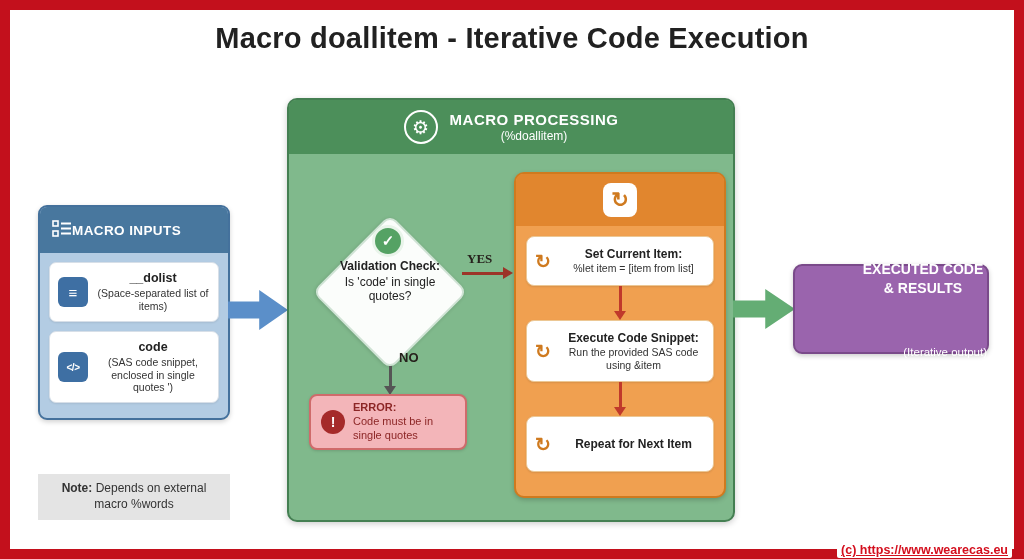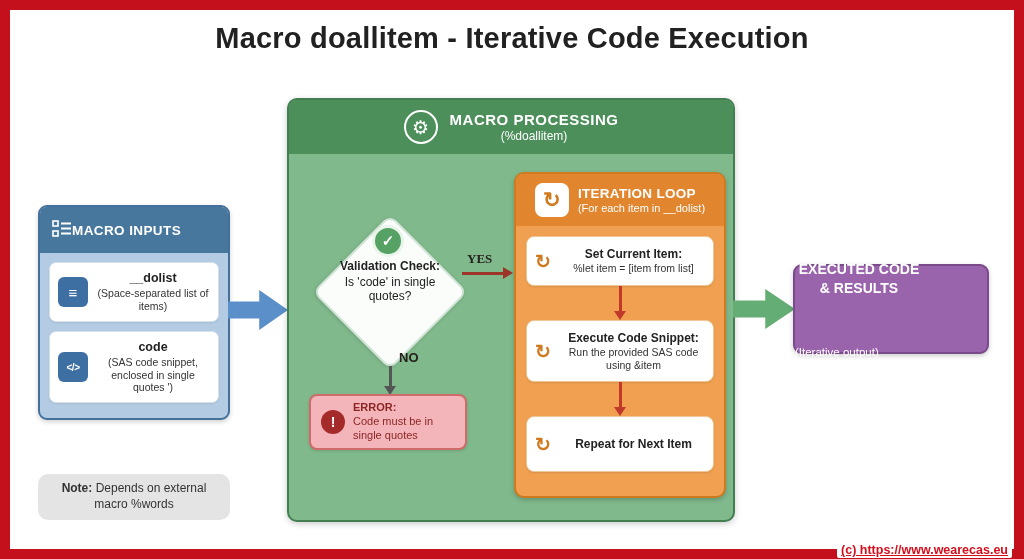--- a/index.html
+++ b/index.html
@@ -104,28 +104,28 @@
   #loop-line-1 { top: 112px; height: 26px; }
   #loop-line-2 { top: 208px; height: 26px; }
   .loop-vhead { position: absolute; left: 98px; width: 0; height: 0;
                 border-top: 9px solid #c0392b; border-left: 6px solid transparent; border-right: 6px solid transparent; }
   #loop-head-1 { top: 137px; }
   #loop-head-2 { top: 233px; }
 
   
   .output { position: absolute; left: 793px; top: 264px; width: 196px; height: 90px;
             background: #9a64ad; border: 2px solid #7a4a8a; border-radius: 9px;
-            display: flex; flex-direction: column; align-items: flex-start; justify-content: center;
+            display: flex; flex-direction: column; align-items: flex-end; justify-content: center;
             color: #fff; text-align: center; box-shadow: 0 2px 5px rgba(0,0,0,0.2); gap: 33px; }
   .output-title { font-weight: 700; font-size: 14px; max-width: 128px; line-height: 1.3; }
   .output-sub { font-size: 11.5px; margin-top: 16px; }
 
   
   .note { position: absolute; left: 38px; top: 474px; width: 192px; height: 46px;
-          background: #e4e4e4; border-radius: 10px; display: flex; align-items: center;
+          background: #e4e4e4; border-radius: 0; display: flex; align-items: center;
           justify-content: center; text-align: center; font-size: 12px; color: #333; padding: 0 10px; line-height: 1.3; }
   .note b { font-weight: 700; }
   .copyright { position: absolute; right: 12px; bottom: 1px; font-family: Liberation Sans, sans-serif;
                font-size: 12.5px; font-weight: 700; color: #d40f1e; background: #ffffff;
                padding: 1px 4px; text-decoration: underline; border-radius: 2px; }
 </style>
 </head>
 <body>
 
 <div class="canvas">
@@ -194,24 +194,20 @@
       <span class="error-icon">!</span>
       <div class="error-text">
         <span class="error-title">ERROR:</span>
         <span>Code must be in single quotes</span>
       </div>
     </div>
 
     <div class="loop">
       <div class="loop-header">
         <span class="loop-hicon">↻</span>
-        <div>
-          <div class="loop-htitle">ITERATION LOOP</div>
-          <div class="loop-hsub">(For each item in __dolist)</div>
-        </div>
       </div>
 
       <div class="loop-card" id="loop-card-1">
         <span class="loop-icon">↻</span>
         <div class="loop-card-text">
           <div class="lc-title">Set Current Item:</div>
           <div class="lc-desc">%let item = [item from list]</div>
         </div>
       </div>
       <div class="loop-vline" id="loop-line-1"></div>

